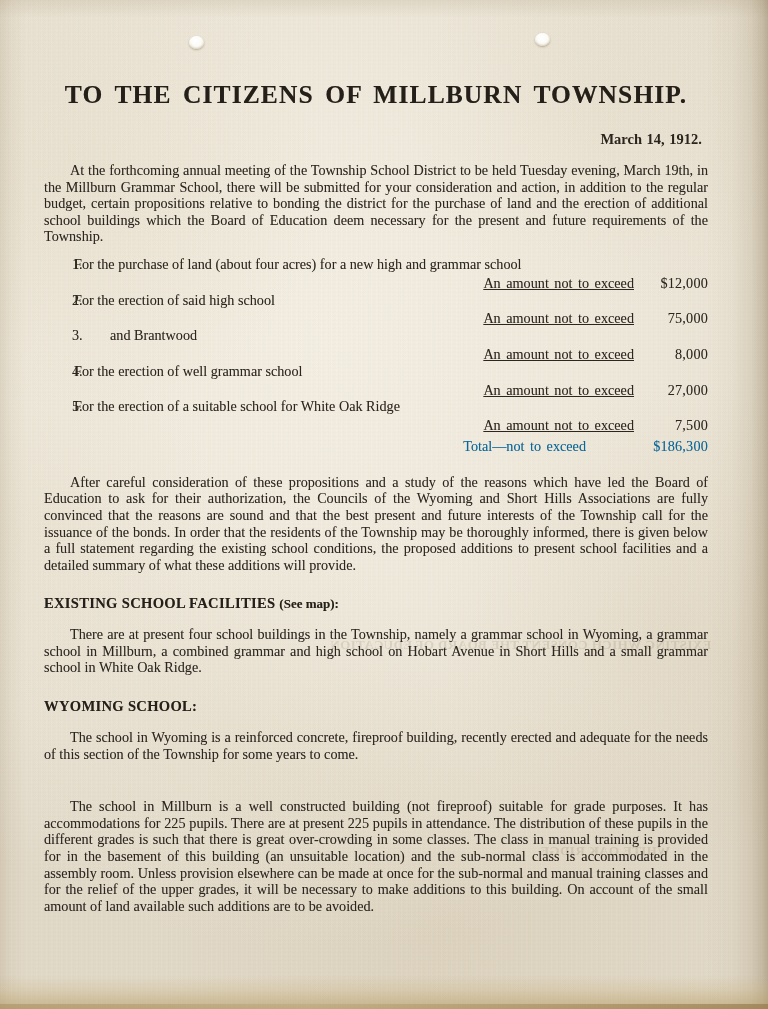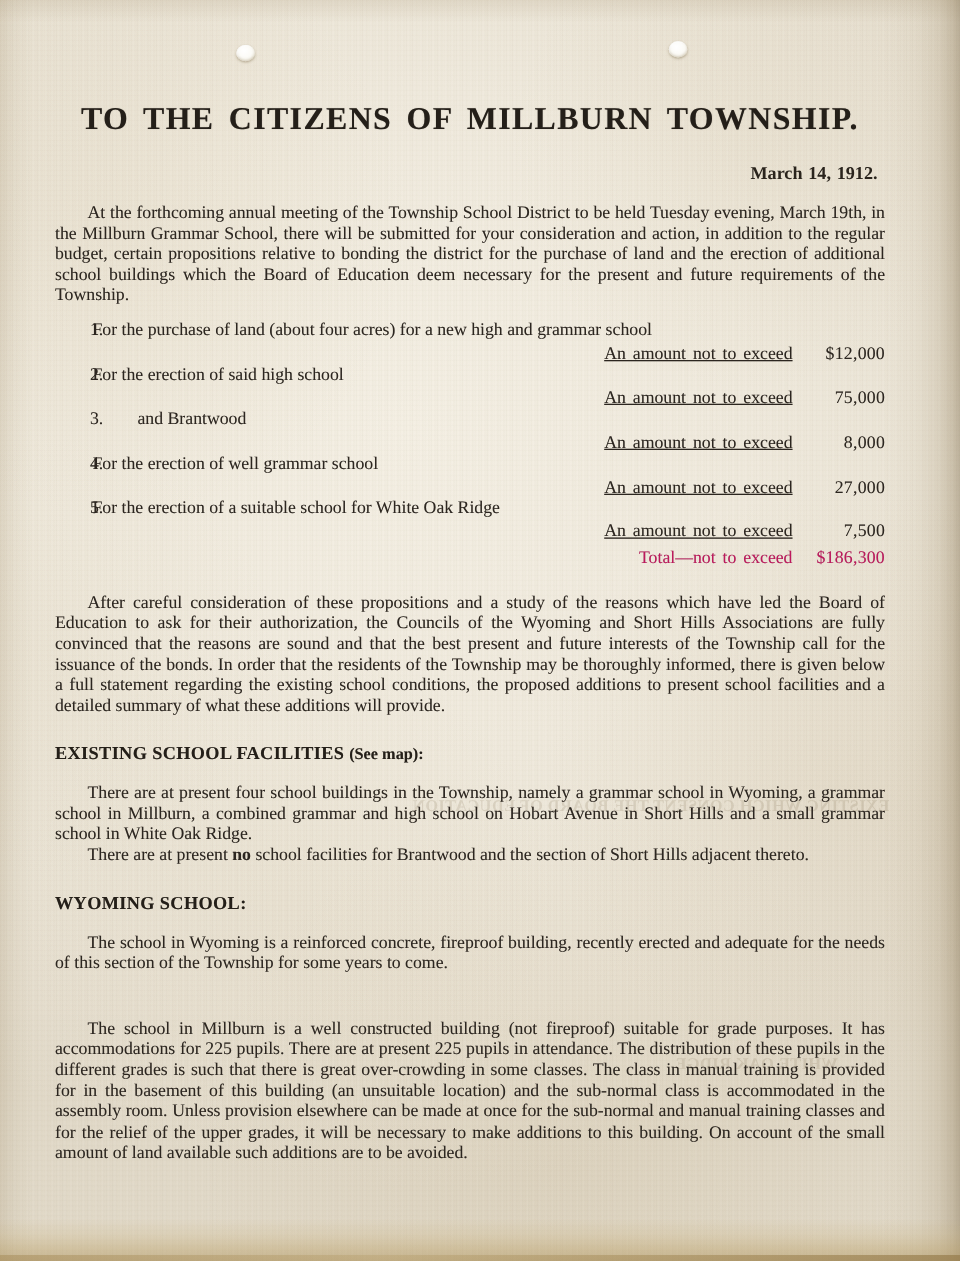--- a/index.html
+++ b/index.html
@@ -237,23 +237,24 @@
     width: 74px;
     text-align: right;
     letter-spacing: 0.2px;
   }
   .total-line {
     display: flex;
     justify-content: flex-end;
     align-items: baseline;
     font-size: 14.2px;
     line-height: 16.8px;
-    color: #be185d;
+    color: #0369a1;
     text-shadow: 0 0 0.5px rgba(44,38,32,0.28);
     margin-top: 4px;
+    gap: 48px;
   }
   .total-caption { word-spacing: 2px; }
   .total-value {
     width: 74px;
     text-align: right;
     letter-spacing: 0.2px;
   }
   .gap-md { height: 14px; }
   .gap-lg { height: 19px; }
   .gap-xl { height: 22px; }
@@ -358,21 +359,20 @@
     <div class="gap-xl"></div>
 
     <div class="section-head">
       <span>EXISTING SCHOOL FACILITIES</span>
       <span class="sub">(See map):</span>
     </div>
 
     <div class="gap-md"></div>
 
     <p class="body indent">There are at present four school buildings in the Township, namely a grammar school in Wyoming, a grammar school in Millburn, a combined grammar and high school on Hobart Avenue in Short Hills and a small grammar school in White Oak Ridge.</p>
-    <p class="body indent"><span>There are at present </span><b class="tight">no</b><span> school facilities for Brantwood and the section of Short Hills adjacent thereto.</span></p>
 
     <div class="gap-xl"></div>
 
     <div class="section-head">WYOMING SCHOOL:</div>
 
     <div class="gap-md"></div>
 
     <p class="body indent">The school in Wyoming is a reinforced concrete, fireproof building, recently erected and adequate for the needs of this section of the Township for some years to come.</p>
 
     <div class="gap-xl"></div>

